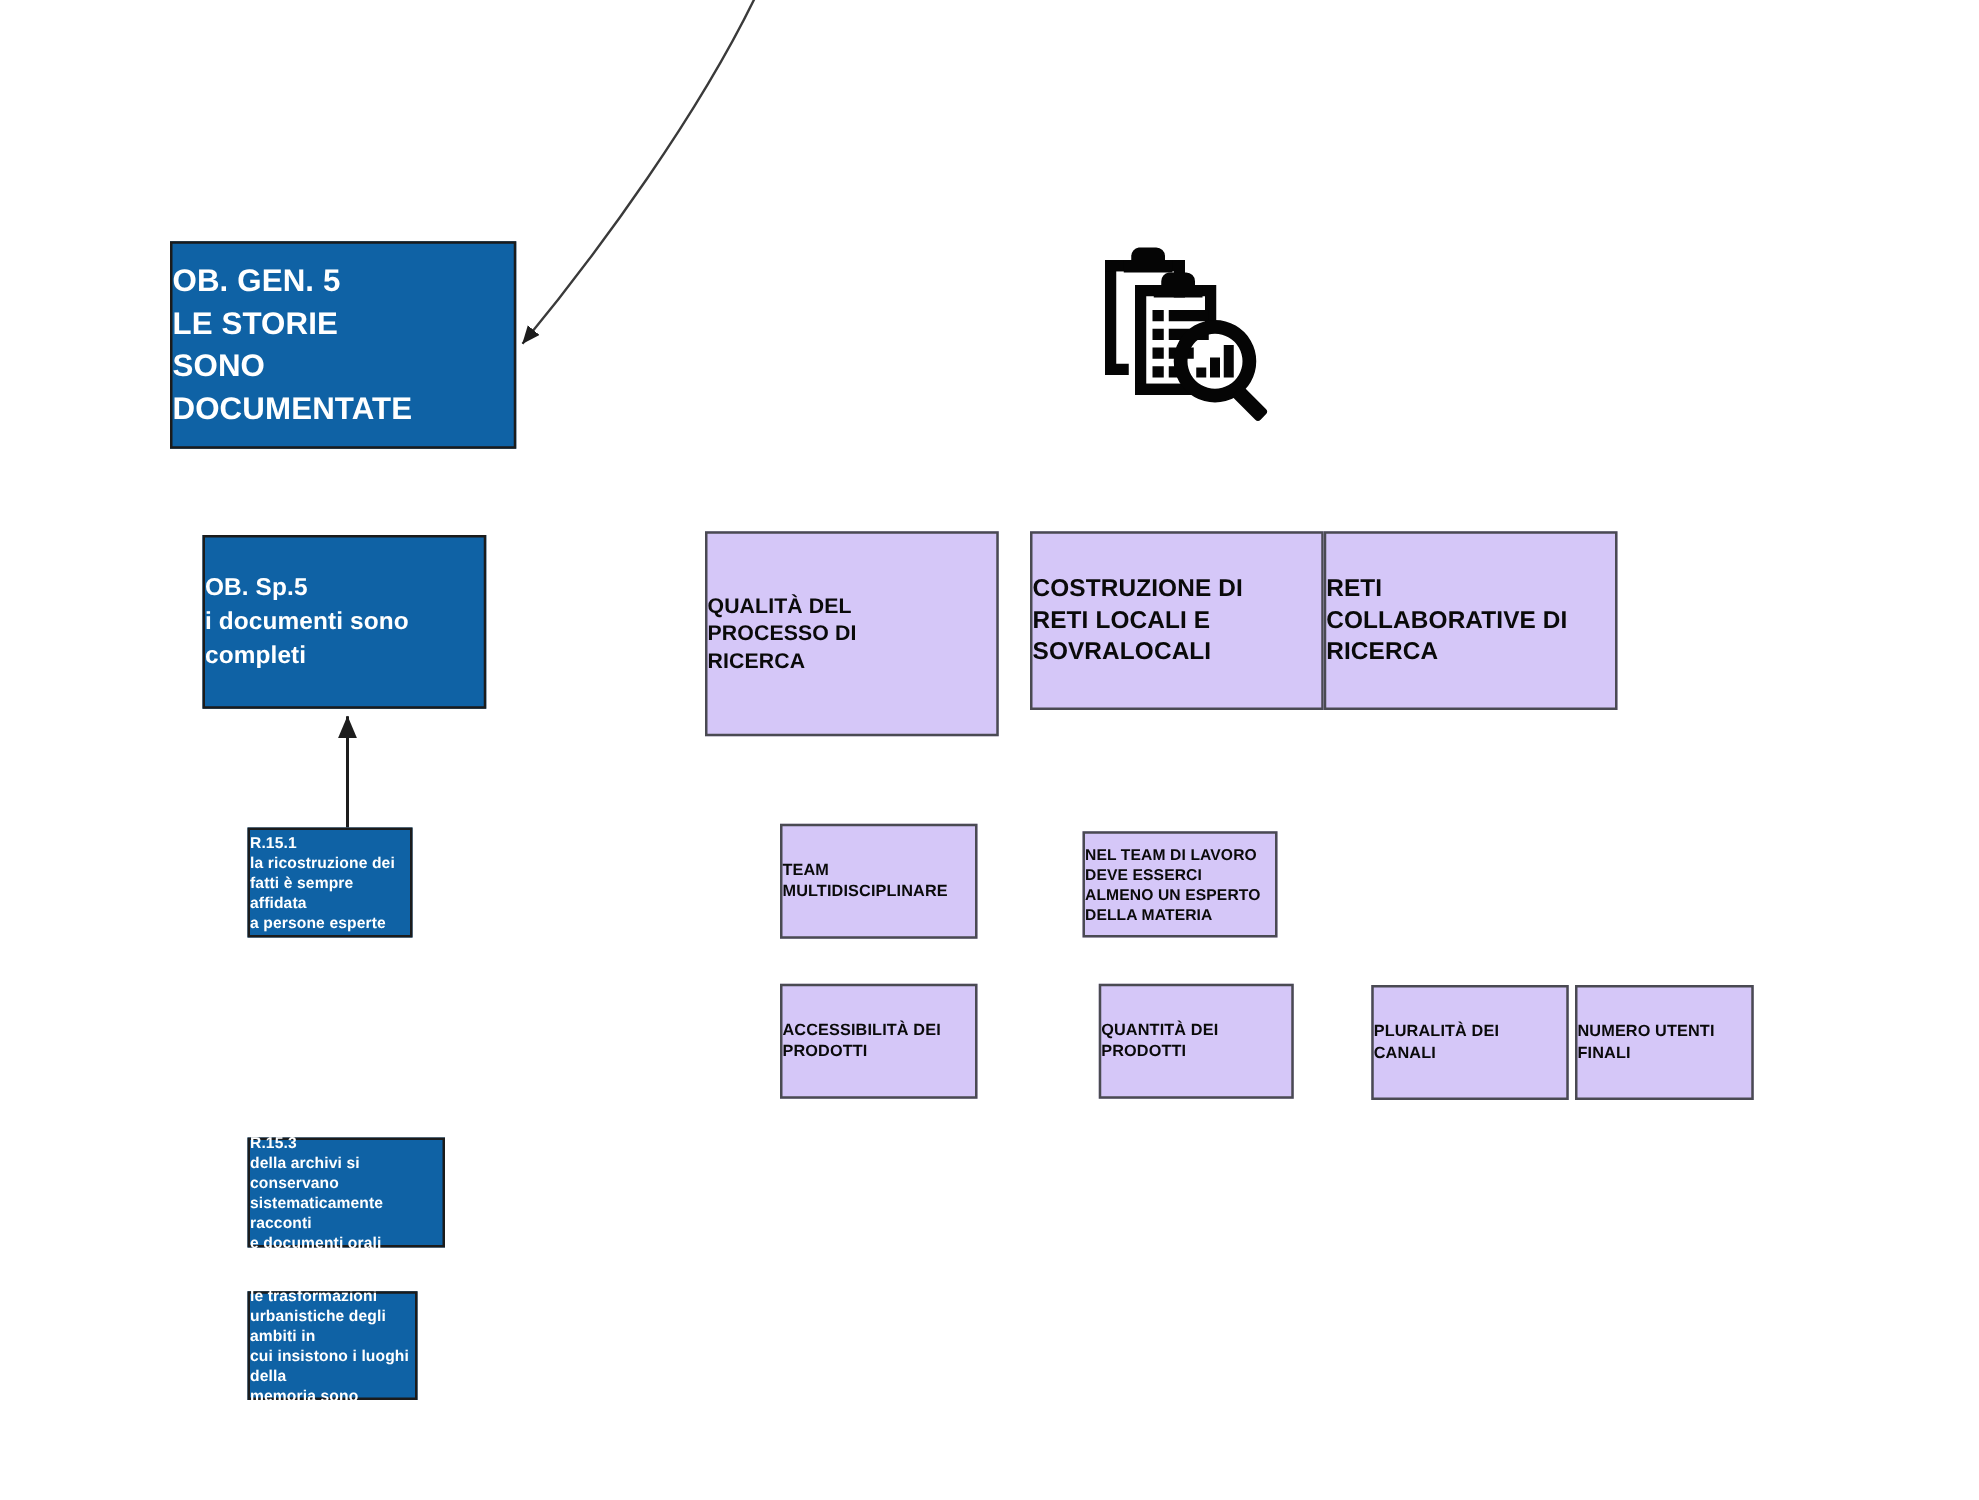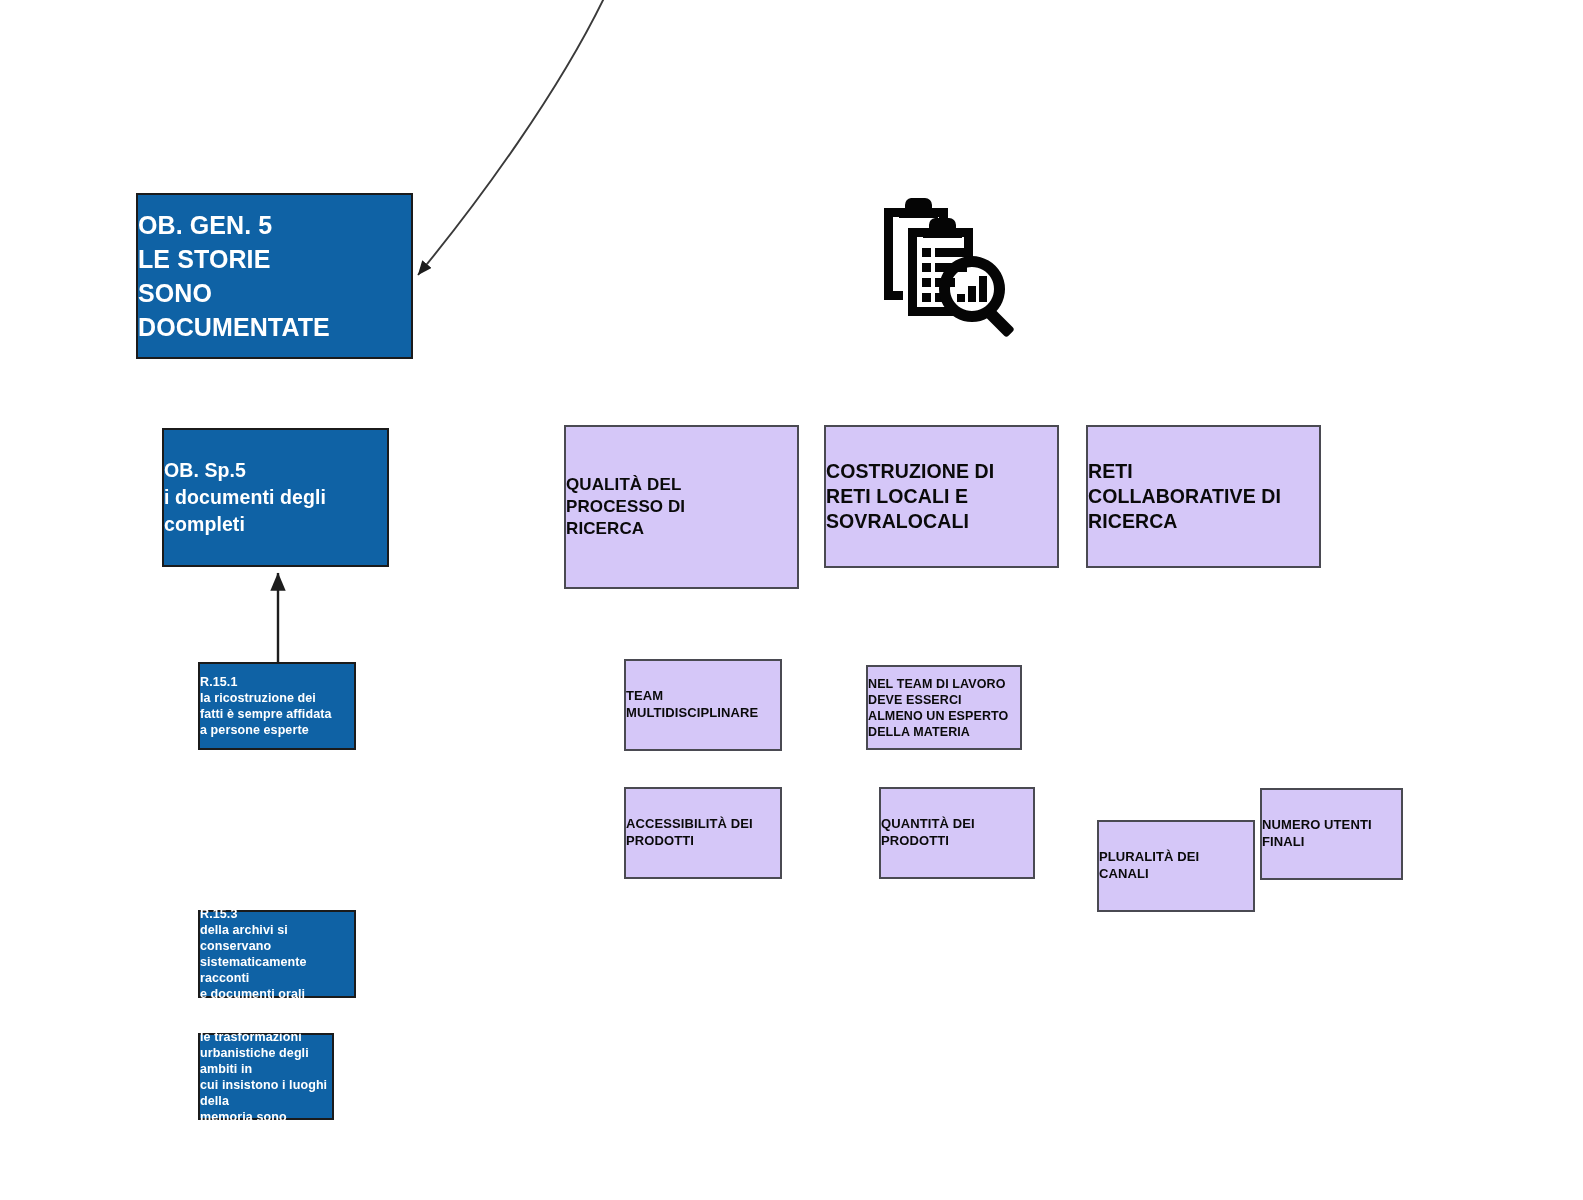--- a/index.html
+++ b/index.html
@@ -46,35 +46,35 @@
   }
   
   #n-obgen5 {
     left: 136px; top: 193px; width: 277px; height: 166px;
     font-size: 25px; line-height: 1.36;
   }
   #n-obsp5 {
     left: 162px; top: 428px; width: 227px; height: 139px;
     font-size: 19.5px; line-height: 1.4;
   }
-  #n-r151 { left: 198px; top: 662px; width: 158px; height: 88px; font-size: 12.5px; }
+  #n-r151 { left: 198px; top: 662px; width: 132px; height: 88px; font-size: 12.5px; }
   #n-r152 { left: 198px; top: 787px; width: 158px; height: 89px; font-size: 12.5px; }
   #n-r153 { left: 198px; top: 910px; width: 158px; height: 88px; font-size: 12.5px; }
   #n-r154 { left: 198px; top: 1033px; width: 136px; height: 87px; font-size: 12.5px; }
 
   #n-qualita   { left: 564px; top: 425px; width: 235px; height: 164px; font-size: 17px; }
   #n-costruz   { left: 824px; top: 425px; width: 235px; height: 143px; font-size: 19.5px; }
-  #n-reti      { left: 1086px; top: 425px; width: 235px; height: 143px; font-size: 19.5px; }
+  #n-reti      { left: 1059px; top: 425px; width: 235px; height: 143px; font-size: 19.5px; }
 
   #n-team      { left: 624px; top: 659px; width: 158px; height: 92px; font-size: 13px; }
   #n-nelteam   { left: 866px; top: 665px; width: 156px; height: 85px; font-size: 12.5px; }
 
   #n-access    { left: 624px; top: 787px; width: 158px; height: 92px; font-size: 13px; }
   #n-quantita  { left: 866px; top: 787px; width: 156px; height: 92px; font-size: 13px; margin-left: 13px; }
-  #n-pluralita { left: 1097px; top: 820px; width: 158px; height: 92px; font-size: 13px; }
+  #n-pluralita { left: 1097px; top: 788px; width: 158px; height: 92px; font-size: 13px; }
   #n-numero    { left: 1260px; top: 788px; width: 143px; height: 92px; font-size: 13px; }
 
   #doc-icon {
     position: absolute;
     left: 872px; top: 190px;
     width: 148px; height: 152px;
   }
   #connectors {
     position: absolute;
     left: 0; top: 0;
@@ -101,21 +101,21 @@
 
   <div class="node blue" id="n-obgen5">
     <span class="txt">OB. GEN. 5
 LE STORIE
 SONO
 DOCUMENTATE</span>
   </div>
 
   <div class="node blue" id="n-obsp5">
     <span class="txt">OB. Sp.5
-i documenti degli
+i documenti sono
 completi</span>
   </div>
 
   <div class="node blue" id="n-r151">
     <span class="txt">R.15.1
 la ricostruzione dei
 fatti è sempre affidata
 a persone esperte</span>
   </div>
   <div class="node blue" id="n-r153">

